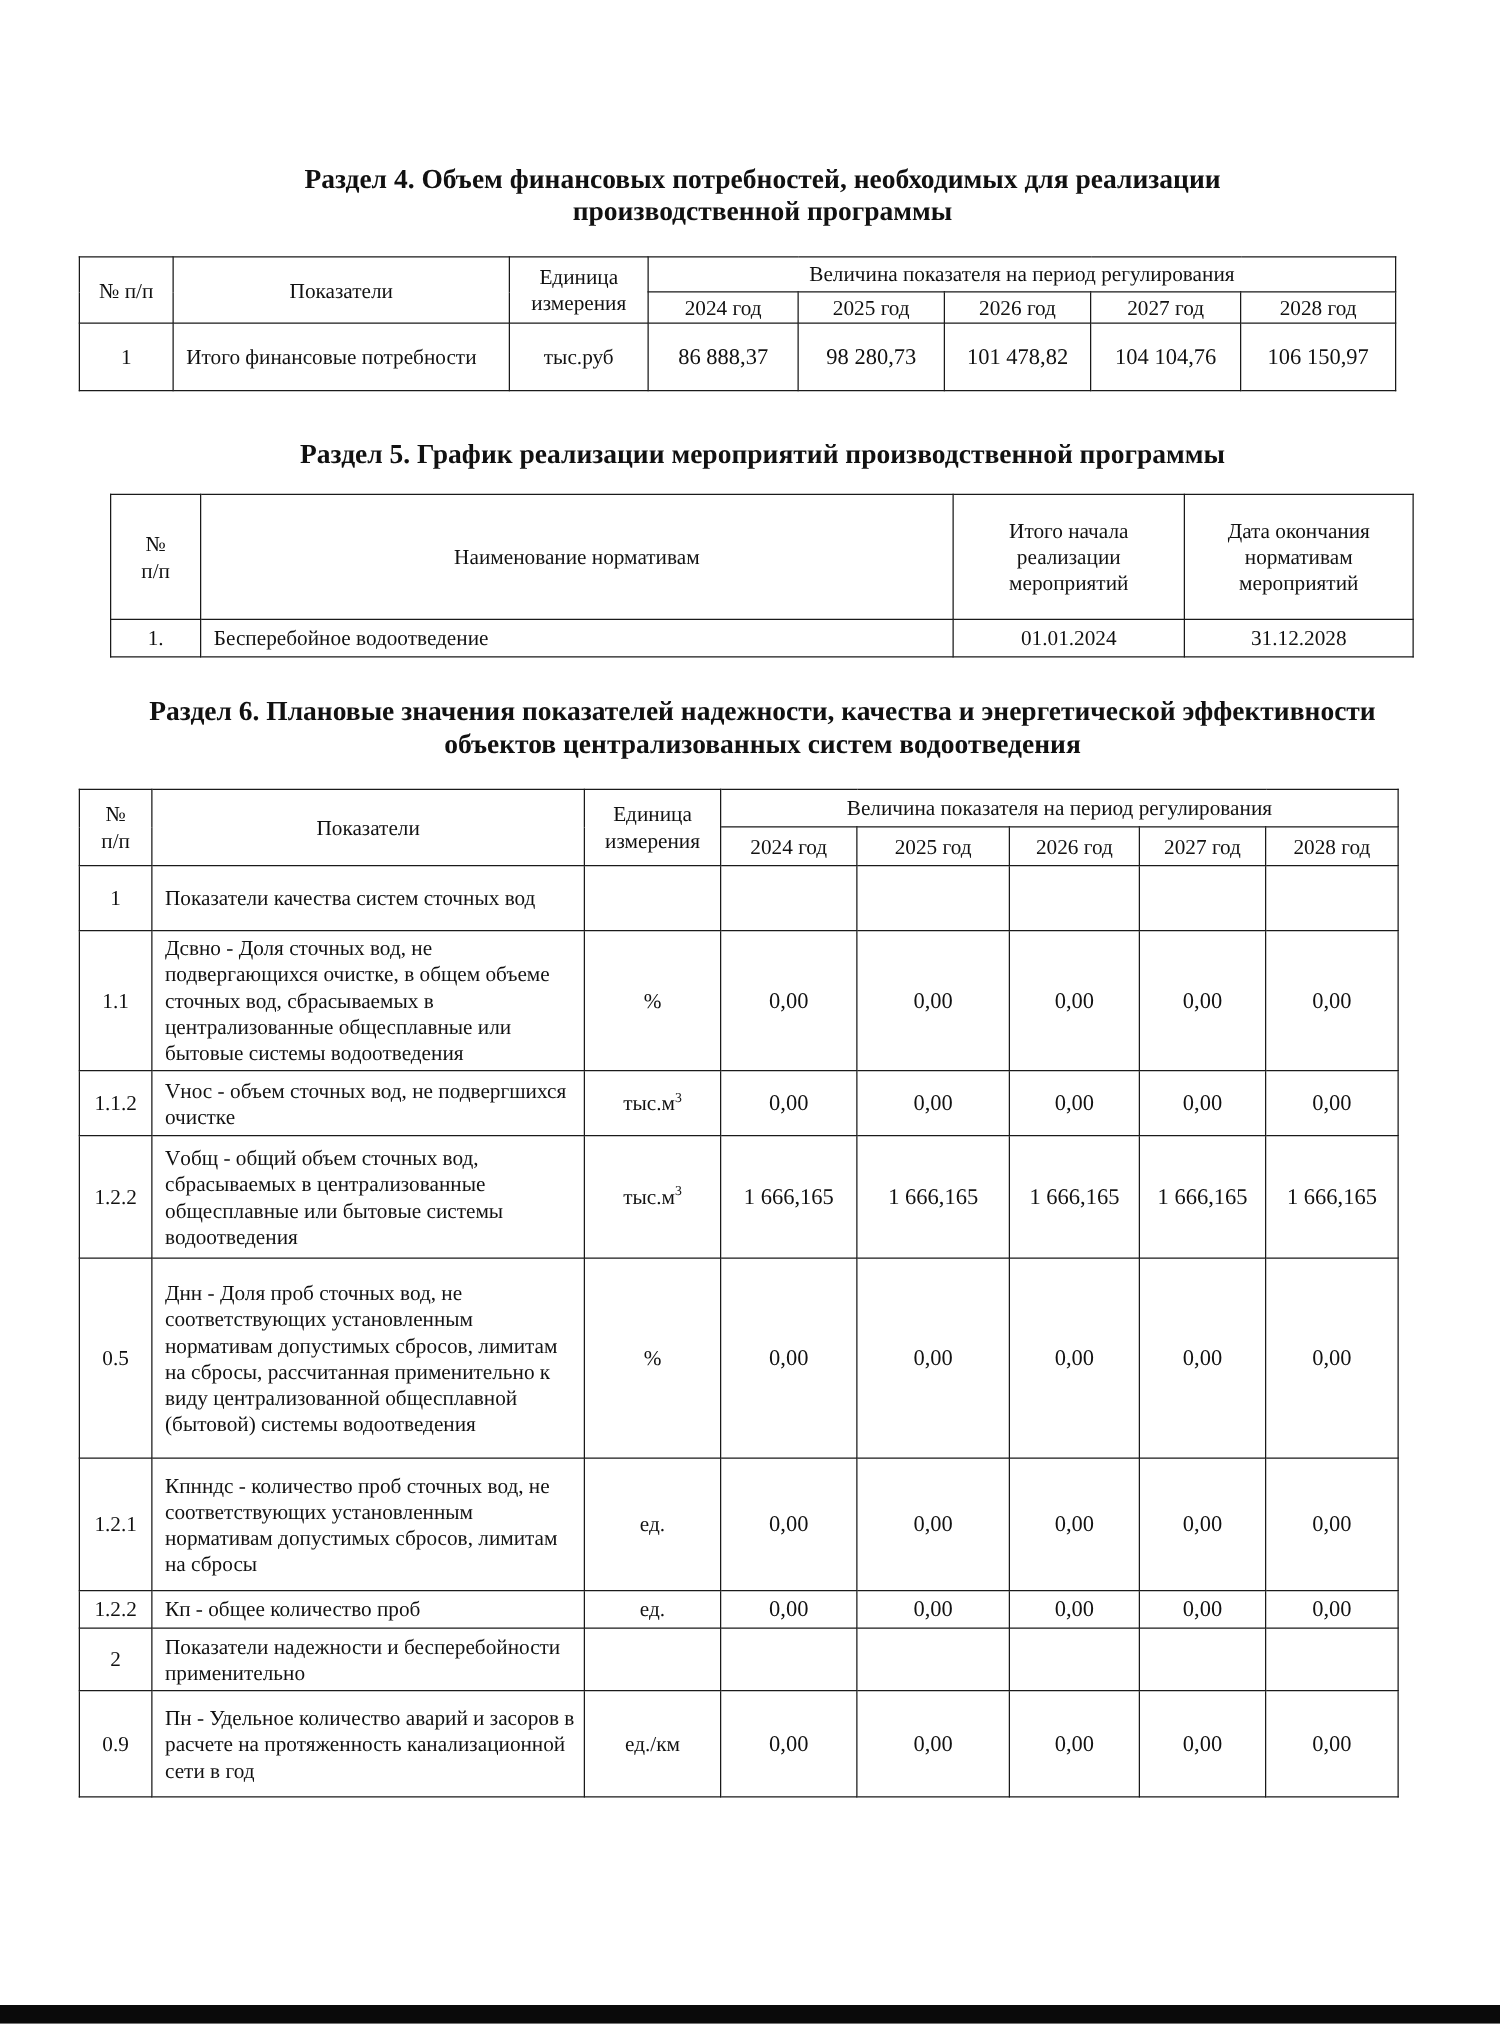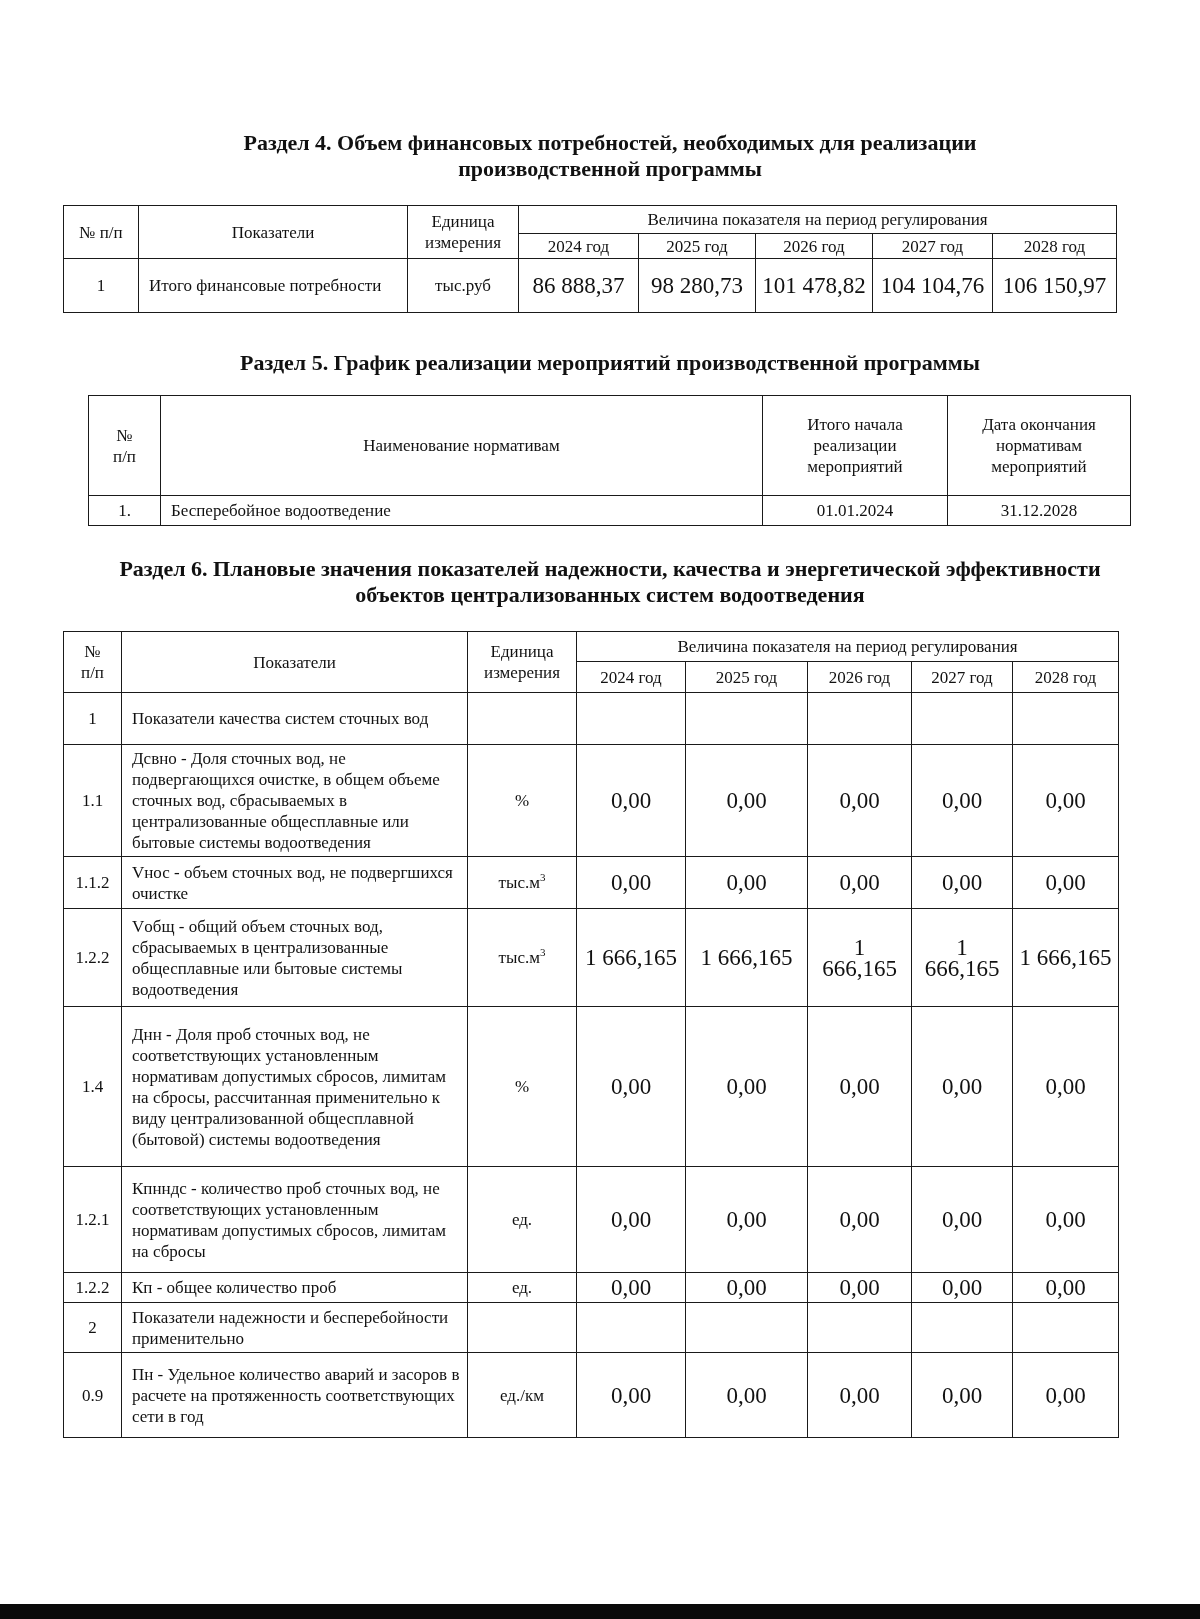--- a/index.html
+++ b/index.html
@@ -17,21 +17,21 @@
   #t6-title { top: 556px; left: 10px; }
   table {
     position: absolute; border-collapse: collapse; table-layout: fixed;
     font-size: 17px; line-height: 21px;
   }
   td, th {
     border: 1.5px solid #1a1a1a; padding: 0 6px; font-weight: normal;
     vertical-align: middle; text-align: center; overflow: hidden;
   }
   td.left, th.left { text-align: left; padding-left: 10px; }
-  .num { font-size: 23px; }
+  .num { font-size: 18px; }
   .sup { font-size: 11px; vertical-align: super; line-height: 0; }
 
   #table-4 { left: 63px; top: 205px; width: 1053px; }
   #table-5 { left: 88px; top: 395px; width: 1042px; }
   #table-6 { left: 63px; top: 631px; width: 1055px; }
 
   .scan-edge {
     position: absolute; left: 0; top: 1604px; width: 1200px; height: 15px;
     background: #0a0a0a;
   }
@@ -185,21 +185,21 @@
         <td>1.2.2</td>
         <td class="left">Vобщ - общий объем сточных вод, сбрасываемых в централизованные общесплавные или бытовые системы водоотведения</td>
         <td><span>тыс.м</span><span class="sup">3</span></td>
         <td class="num">1 666,165</td>
         <td class="num">1 666,165</td>
         <td class="num">1 666,165</td>
         <td class="num">1 666,165</td>
         <td class="num">1 666,165</td>
       </tr>
       <tr style="height: 160px;">
-        <td>1.4</td>
+        <td>0.5</td>
         <td class="left">Днн - Доля проб сточных вод, не соответствующих установленным нормативам допустимых сбросов, лимитам на сбросы, рассчитанная применительно к виду централизованной общесплавной (бытовой) системы водоотведения</td>
         <td><span>%</span><span class="sup"></span></td>
         <td class="num">0,00</td>
         <td class="num">0,00</td>
         <td class="num">0,00</td>
         <td class="num">0,00</td>
         <td class="num">0,00</td>
       </tr>
       <tr style="height: 106px;">
         <td>1.2.1</td>
@@ -226,21 +226,21 @@
         <td class="left">Показатели надежности и бесперебойности применительно</td>
         <td><span></span><span class="sup"></span></td>
         <td class="num"></td>
         <td class="num"></td>
         <td class="num"></td>
         <td class="num"></td>
         <td class="num"></td>
       </tr>
       <tr style="height: 85px;">
         <td>0.9</td>
-        <td class="left">Пн - Удельное количество аварий и засоров в расчете на протяженность соответствующих сети в год</td>
+        <td class="left">Пн - Удельное количество аварий и засоров в расчете на протяженность канализационной сети в год</td>
         <td><span>ед./км</span><span class="sup"></span></td>
         <td class="num">0,00</td>
         <td class="num">0,00</td>
         <td class="num">0,00</td>
         <td class="num">0,00</td>
         <td class="num">0,00</td>
       </tr>
     </tbody>
 </table>
 

